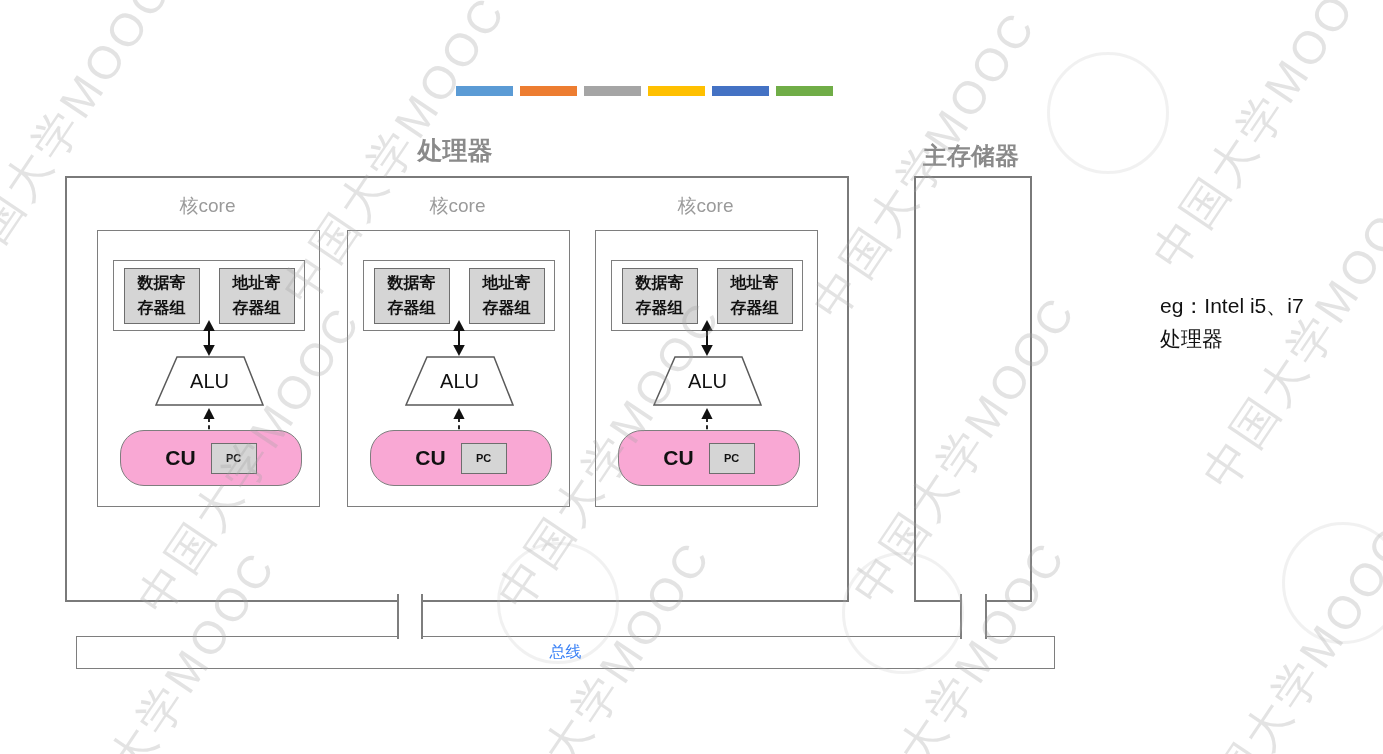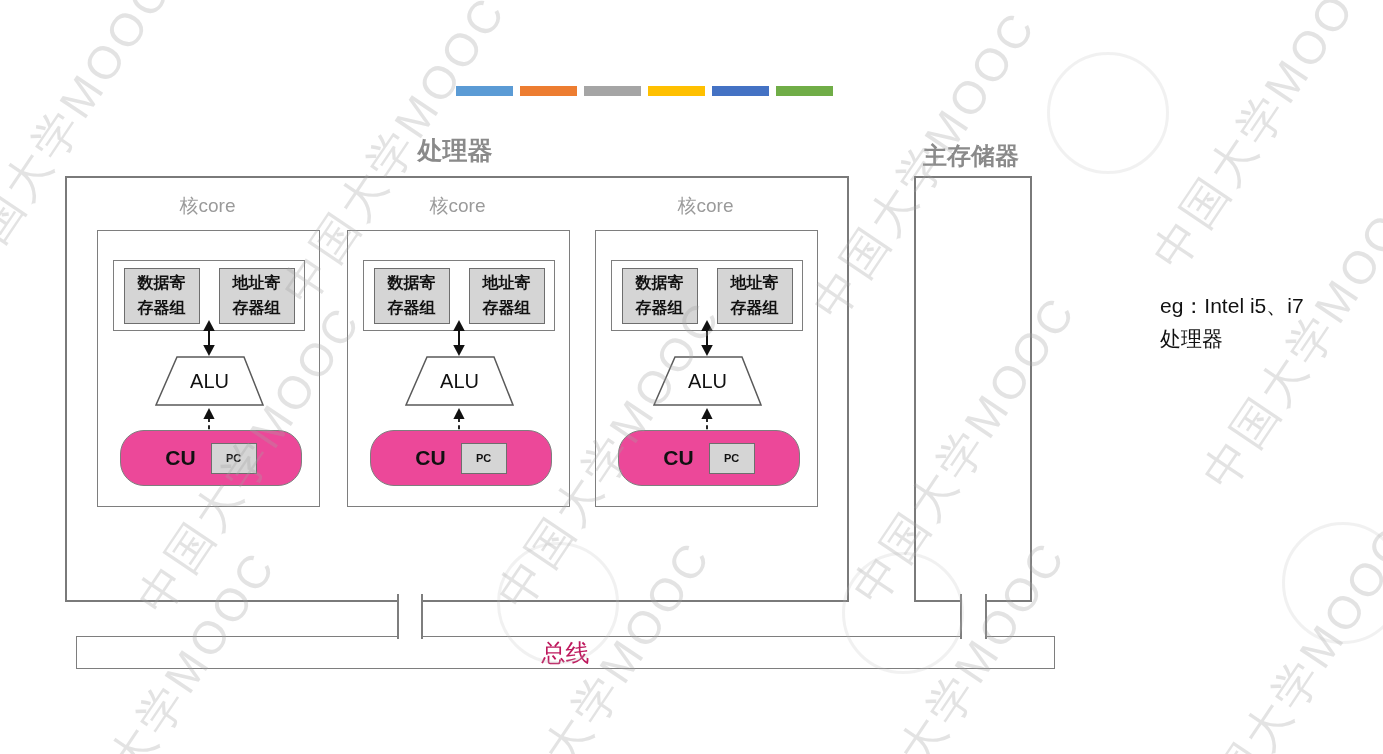--- a/index.html
+++ b/index.html
@@ -17,21 +17,21 @@
   .page-title{position:absolute;left:0;right:0;top:27px;text-align:center;
       font-size:36px;font-weight:bold;color:#4791D0;letter-spacing:1px;}
   .bar{position:absolute;top:86px;width:57px;height:10px;}
 
   
   .outline{position:absolute;border:2px solid #7a7a7a;background:transparent;}
   .processor-box{left:65px;top:176px;width:780px;height:422px;}
   .memory-box{left:914px;top:176px;width:114px;height:422px;}
   .bus-bar{position:absolute;left:76px;top:636px;width:977px;height:31px;
       border:1.5px solid #7e7e7e;display:flex;align-items:center;justify-content:center;
-      font-size:24px;color:#be185d;}
+      font-size:16px;color:#3b82f6;}
   .connector{position:absolute;top:594px;height:45px;background:#ffffff;z-index:3;
       border-left:2px solid #7e7e7e;border-right:2px solid #7e7e7e;}
   .proc-conn{left:397px;width:22px;}
   .mem-conn{left:960px;width:23px;}
 
   .grey-heading{position:absolute;text-align:center;color:#8a8a8a;font-weight:600;}
   .processor-label{left:65px;top:134px;width:780px;font-size:25px;}
   .memory-label{left:914px;top:140px;width:114px;font-size:24px;}
 
   
@@ -40,21 +40,21 @@
   .core{position:absolute;top:230px;width:221px;height:275px;border:1.5px solid #7e7e7e;}
   .c1{left:97px;} .c2{left:347px;} .c3{left:595px;}
   .reg-container{position:absolute;left:15px;top:19px;width:190px;height:69px;
       border:1.5px solid #7e7e7e;display:flex;align-items:center;justify-content:center;gap:19px;margin-top:10px;}
   .reg-box{width:74px;height:54px;background:#D5D5D5;border:1.5px solid #6e6e6e;
       display:flex;flex-direction:column;justify-content:center;text-align:center;
       font-size:16px;font-weight:600;line-height:1.55;color:#111;}
   .core-svg{position:absolute;left:0;top:0;width:221px;height:275px;}
   .alu-label{position:absolute;left:58px;top:139px;width:107px;text-align:center;
       font-size:20px;font-weight:500;color:#111;}
-  .cu-box{position:absolute;left:22px;top:199px;width:180px;height:54px;background:#ec4899;
+  .cu-box{position:absolute;left:22px;top:199px;width:180px;height:54px;background:#f9a8d4;
       border:1.5px solid #7e7e7e;border-radius:24px;display:flex;align-items:center;
       justify-content:center;gap:15px;}
   .cu-label{font-size:21px;font-weight:600;color:#111;}
   .pc-box{width:44px;height:29px;background:#D5D5D5;border:1.5px solid #6e6e6e;
       display:flex;align-items:center;justify-content:center;font-size:11px;font-weight:700;color:#111;}
 
   
   .llc-box{position:absolute;left:173px;top:528px;width:564px;height:48px;
       background:#C2F5C2;border:2px solid #969696;display:flex;align-items:center;
       justify-content:center;font-size:19px;color:#111;z-index:2;}

